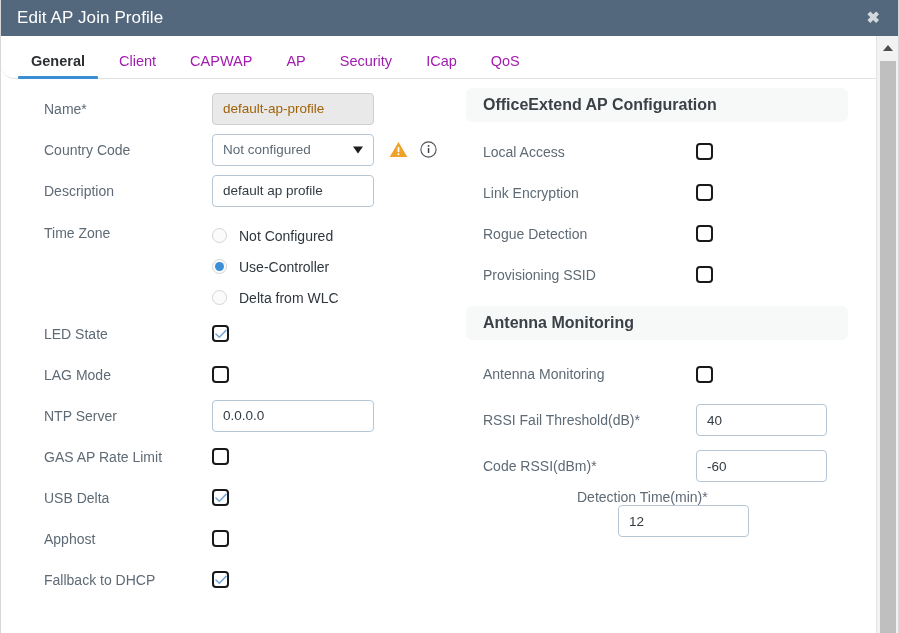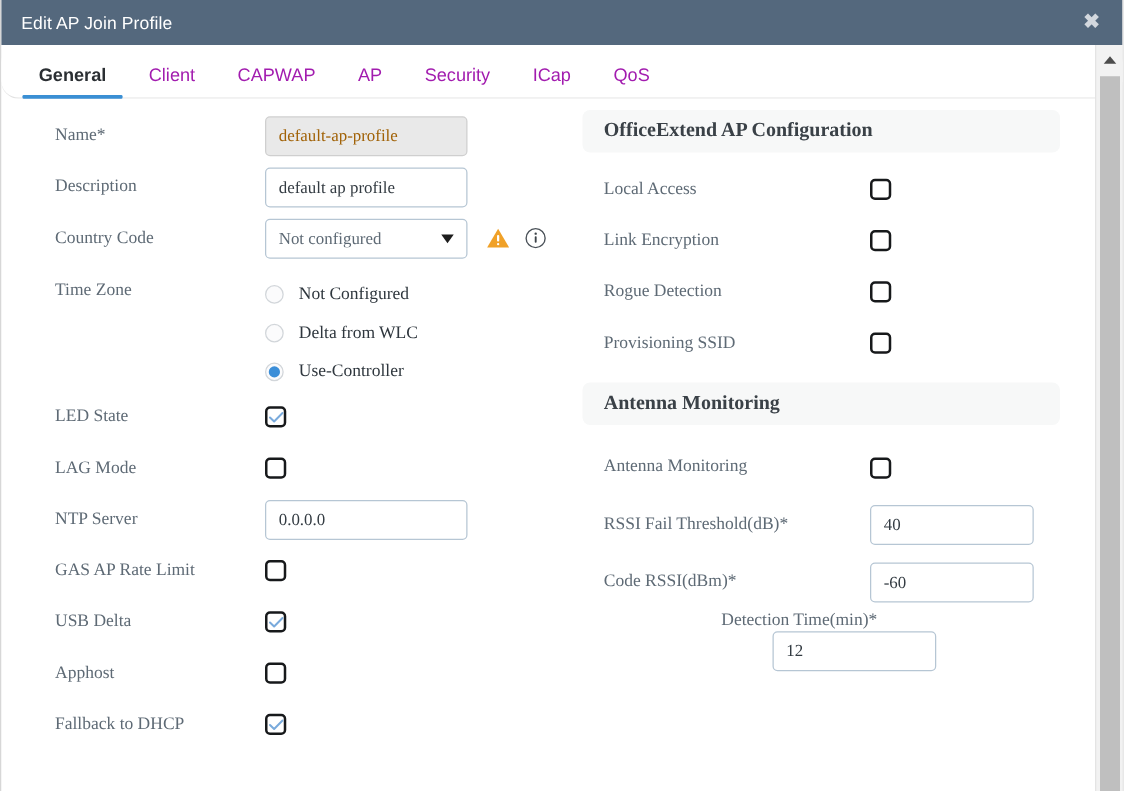--- a/index.html
+++ b/index.html
@@ -25,21 +25,21 @@
   #titlebar {
     height: 36px;
     background: #54687d;
     display: flex;
     align-items: center;
     justify-content: space-between;
     padding: 0 14px 0 16px;
   }
   #titlebar .title {
     color: #ffffff;
-    font-size: 14px;
+    font-size: 17px;
     letter-spacing: 0.1px;
   }
   #closebtn {
     color: #d3d8de;
     font-size: 16px;
     font-weight: bold;
     line-height: 1;
     cursor: pointer;
     padding: 2px 4px;
     user-select: none;
@@ -79,21 +79,20 @@
     background: #3a8fd4;
     border-radius: 1px;
   }
 
   
   #content {
     position: relative;
     height: 554px;
     padding-top: 9px;
     display: flex;
-    font-family: Liberation Serif, serif;
   }
   .col {
     position: relative;
   }
   #left-col  { width: 465px; padding-left: 43px; }
   #right-col { width: 418px; }
 
   
   .row {
     display: flex;
@@ -269,27 +268,20 @@
     <div class="col" id="left-col">
 
       <div class="row">
         <div class="lbl">Name*</div>
         <div class="ctl">
           <input class="tinput wide disabled" type="text" readonly="" value="default-ap-profile" style="">
         </div>
       </div>
 
       <div class="row">
-        <div class="lbl">Description</div>
-        <div class="ctl">
-          <input class="tinput wide" type="text" value="default ap profile" style="">
-        </div>
-      </div>
-
-      <div class="row">
         <div class="lbl">Country Code</div>
         <div class="ctl">
           <span class="selwrap">
             <select class="sel">
               <option>Not configured</option>
             </select>
             <span class="caret"></span>
           </span>
           <span class="icon-warn">
             <svg width="19" height="17" viewBox="0 0 19 17">
@@ -301,34 +293,41 @@
           <span class="icon-info">
             <svg width="17" height="17" viewBox="0 0 17 17">
               <circle cx="8.5" cy="8.5" r="7.6" fill="#ffffff" stroke="#4b5259" stroke-width="1.1"></circle>
               <rect x="7.8" y="6.9" width="1.5" height="5.2" rx="0.7" fill="#3c4349"></rect>
               <circle cx="8.55" cy="4.9" r="0.95" fill="#3c4349"></circle>
             </svg>
           </span>
         </div>
       </div>
 
+      <div class="row">
+        <div class="lbl">Description</div>
+        <div class="ctl">
+          <input class="tinput wide" type="text" value="default ap profile" style="">
+        </div>
+      </div>
+
       <div class="row" style="align-items:flex-start; min-height:95px; padding-top:9px;">
         <div class="lbl" style="padding-top:5px;">Time Zone</div>
         <div class="radios">
           <div class="radio-row">
             <span class="rdo"></span>
             <span class="radio-label">Not Configured</span>
           </div>
           <div class="radio-row">
+            <span class="rdo on"></span>
+            <span class="radio-label">Use-Controller</span>
+          </div>
+          <div class="radio-row">
             <span class="rdo"></span>
             <span class="radio-label">Delta from WLC</span>
-          </div>
-          <div class="radio-row">
-            <span class="rdo on"></span>
-            <span class="radio-label">Use-Controller</span>
           </div>
         </div>
       </div>
 
       <div class="row">
         <div class="lbl">LED State</div>
         <div class="ctl">
           <span class="cbox">
             <svg width="12" height="10" viewBox="0 0 12 10">
                 <path d="M1 5 L4.3 8.2 L11 1.4" stroke="#79aadc" stroke-width="1.6" fill="none" stroke-linecap="round" stroke-linejoin="round"></path>

